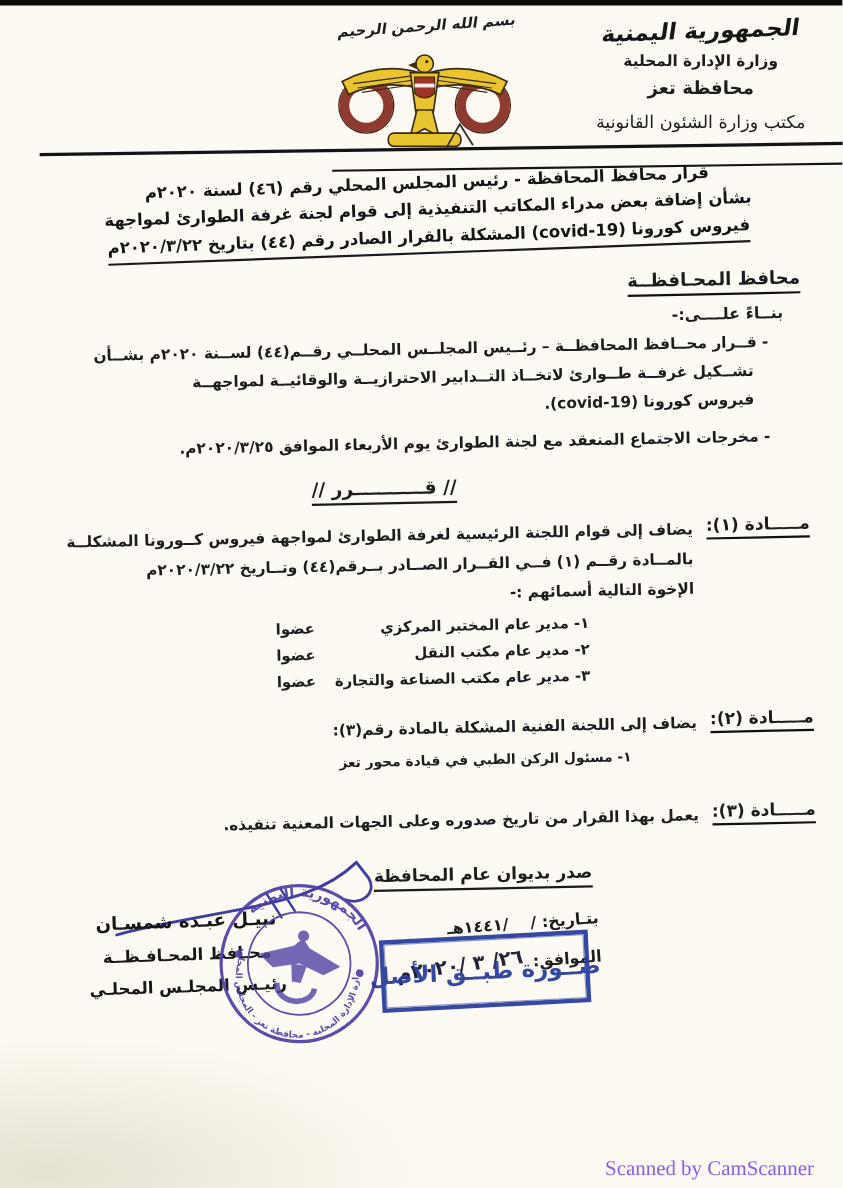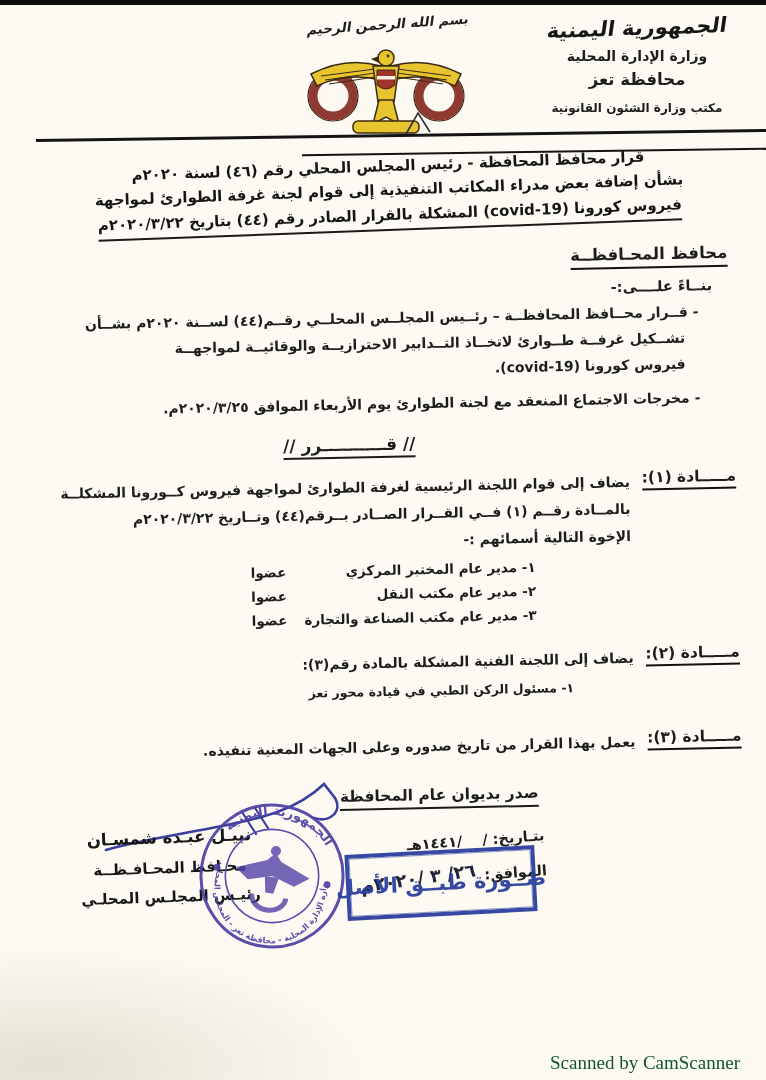--- a/index.html
+++ b/index.html
@@ -14,21 +14,21 @@
   .page { position:absolute; inset:0; background:#fcfaf2; }
   .top-edge { position:absolute; left:0; top:0; width:766px; height:5px; background:#0c0c0c; }
   .shadow-bl { position:absolute; left:0; top:930px; width:420px; height:150px;
     background: radial-gradient(ellipse at 10% 90%, rgba(168,160,128,0.28), rgba(168,160,128,0) 65%); }
 
   
   .hdr-right { position:absolute; top:16px; right:14px; width:230px; text-align:center; direction:rtl; }
   .callig { font-size:21px; font-weight:bold; transform: skewX(-10deg) rotate(-2deg); color:#161616; }
   .min    { font-size:14px; font-weight:bold; margin-top:8px; }
   .gov    { font-size:16.5px; font-weight:bold; margin-top:6px; letter-spacing:1px;text-align:center; }
-  .office { font-size:12px;   font-weight:bold; margin-top:12px; }
+  .office { font-size:16px;   font-weight:normal; margin-top:12px; }
 
   .bismillah { position:absolute; top:16px; left:298px; width:180px; text-align:center;
     font-size:13.5px; font-weight:bold; transform: skewX(-12deg) rotate(-4deg); }
   .emblem { position:absolute; top:38px; left:300px; width:172px; height:100px; }
 
   .rule { position:absolute; background:#141414; }
   .r1 { left:36px;  top:134px; width:732px; height:3px; transform:rotate(-0.8deg); }
   .r2 { left:302px; top:151px; width:464px; height:2px; transform:rotate(-0.8deg); }
   .caret { position:absolute; left:404px; top:110px; width:30px; height:26px; }
 
@@ -74,21 +74,21 @@
   .sig .nm { font-size:16.5px; } .sig div { line-height:1.95; font-size:15px; }
 
   .round-stamp { position:absolute; left:196px; top:800px; width:152px; height:152px;
     transform:rotate(9deg); opacity:0.93; }
   .rect-stamp { position:absolute; left:346px; top:850px; width:190px; height:66px;
     border:4px solid #2b3f9e; box-shadow: inset 0 0 0 1px rgba(43,63,158,0.55);
     display:flex; align-items:center; justify-content:center; transform:rotate(-3deg);
     color:#2b3f9e; font-weight:bold; font-size:21px; direction:rtl; white-space:nowrap; opacity:0.95; }
 
   .cam { position:absolute; right:26px; top:1052px; font-family:"Liberation Serif", serif;
-    font-size:19px; color:#14532d; }
+    font-size:19px; color:#8b5cf6; }
 </style>
 </head>
 <body>
 
 <div class="page">
   <div class="top-edge"></div>
   <div class="shadow-bl"></div>
 
   <div class="hdr-right">
     <div class="callig">الجمهورية اليمنية</div>

